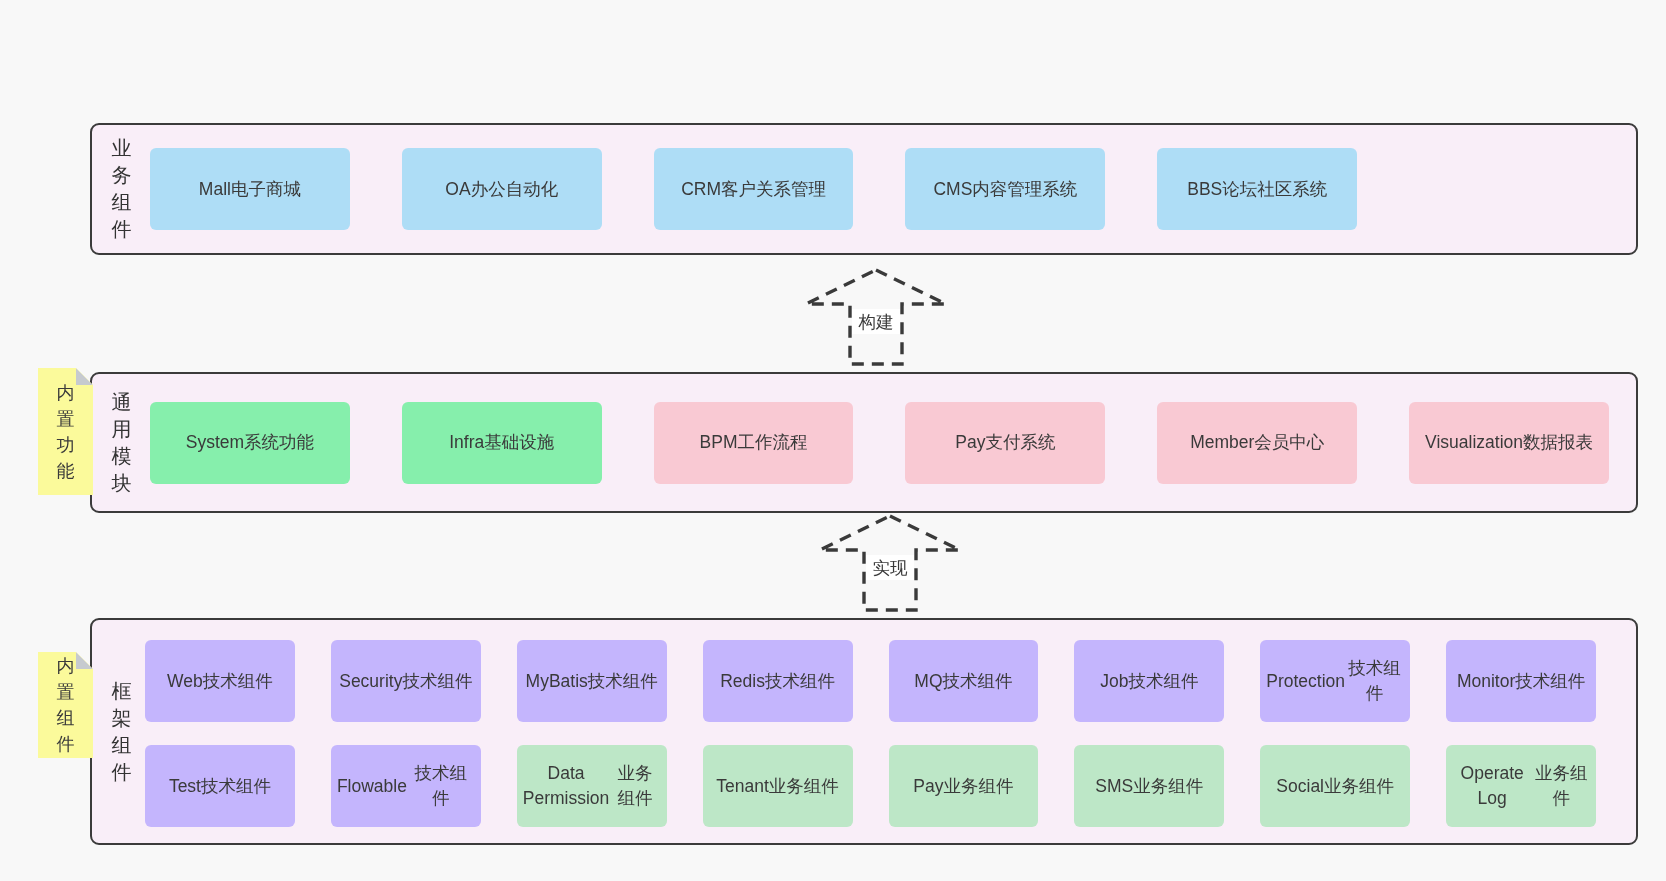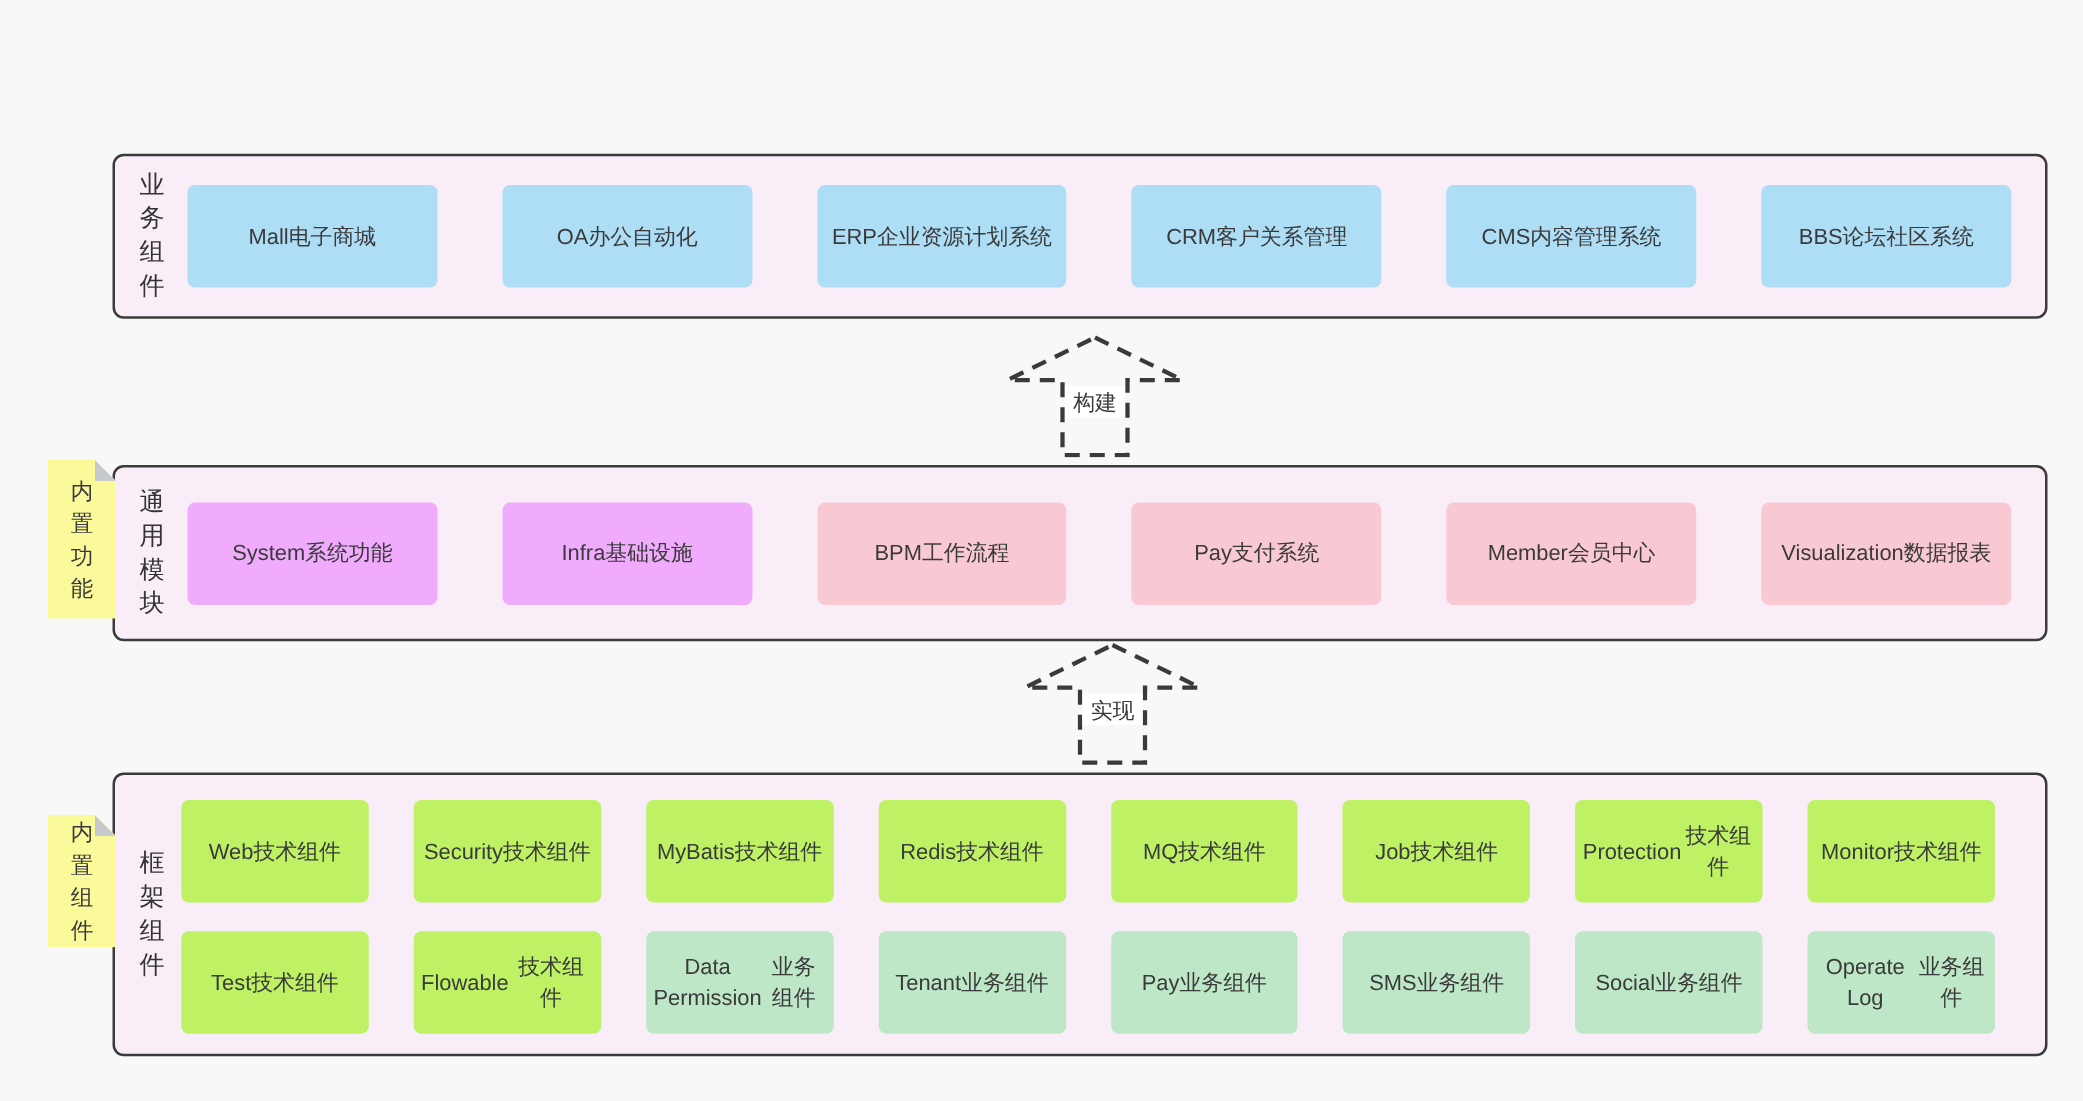--- a/index.html
+++ b/index.html
@@ -28,23 +28,23 @@
     left:53px;right:40px;top:20px;
     grid-template-columns:repeat(8,1fr);column-gap:36px;row-gap:23px;grid-auto-rows:82px;
   }
   .box{
     border-radius:6px;display:flex;flex-direction:row;
     align-items:center;justify-content:center;
     font-size:17.5px;line-height:25px;text-align:center;padding:0 6px;box-sizing:border-box;
   }
   .box .t,.box .s{white-space:pre-line;}
   .blue{background:#aeddf6;}
-  .red{background:#f0abfc;}
+  .red{background:#86efac;}
   .pink{background:#f9c9d3;}
-  .green{background:#bef264;}
+  .green{background:#c4b5fd;}
   .lightgreen{background:#bde7c7;}
   .note{
     position:absolute;left:38px;width:55px;background:#fbfa9b;z-index:3;
     clip-path:polygon(0 0,calc(100% - 17px) 0,100% 17px,100% 100%,0 100%);
     display:flex;align-items:center;justify-content:center;
   }
   .note .fold{
     position:absolute;top:0;right:0;width:17px;height:17px;
     background:#c6cacf;clip-path:polygon(0 0,100% 100%,0 100%);
   }
@@ -61,24 +61,20 @@
 <section class="layer" style="top:123px;height:132px">
   <div class="vlabel">业务组件</div>
   <div class="boxes boxes-6">
     <div class="box blue">
       <span class="t">Mall</span>
       <span class="s">电子商城</span>
     </div>
     <div class="box blue">
       <span class="t">OA</span>
       <span class="s">办公自动化</span>
-    </div>
-    <div class="box blue">
-      <span class="t">ERP</span>
-      <span class="s">企业资源计划系统</span>
     </div>
     <div class="box blue">
       <span class="t">CRM</span>
       <span class="s">客户关系管理</span>
     </div>
     <div class="box blue">
       <span class="t">CMS</span>
       <span class="s">内容管理系统</span>
     </div>
     <div class="box blue">

